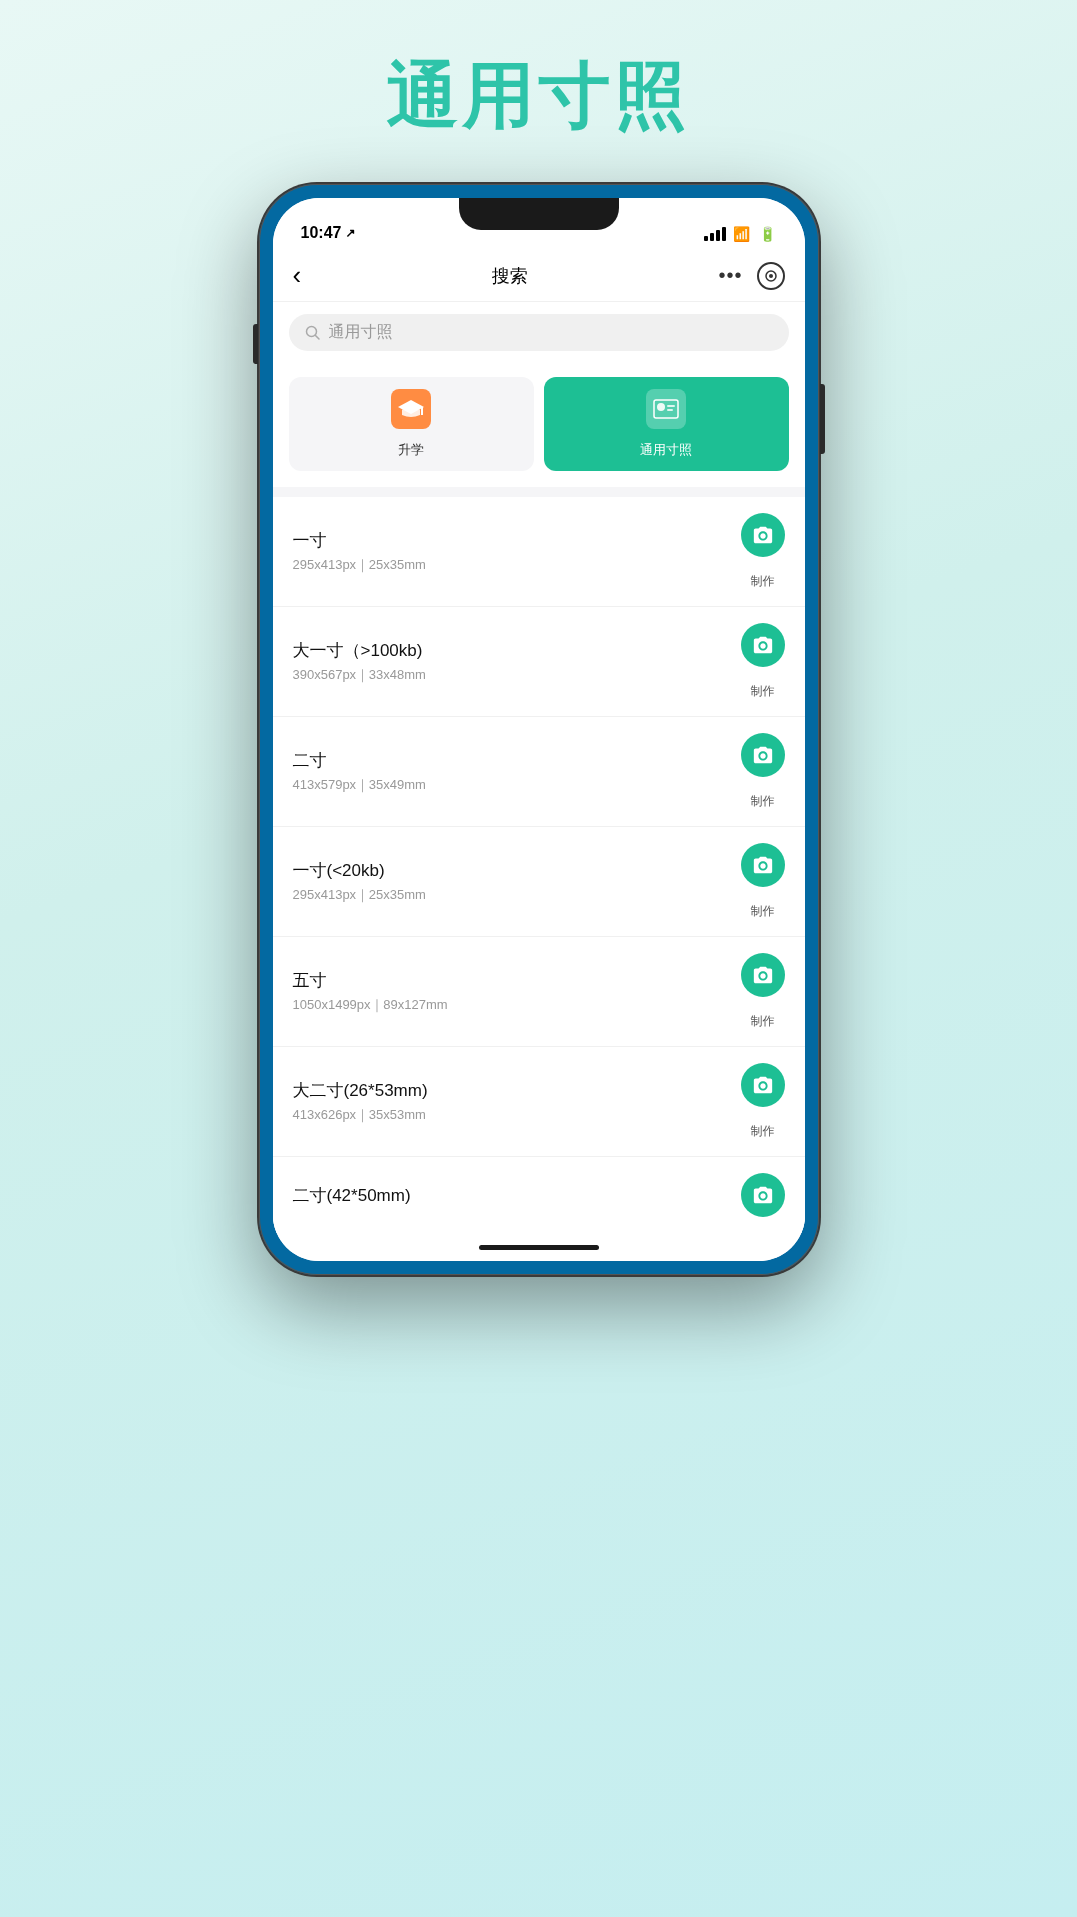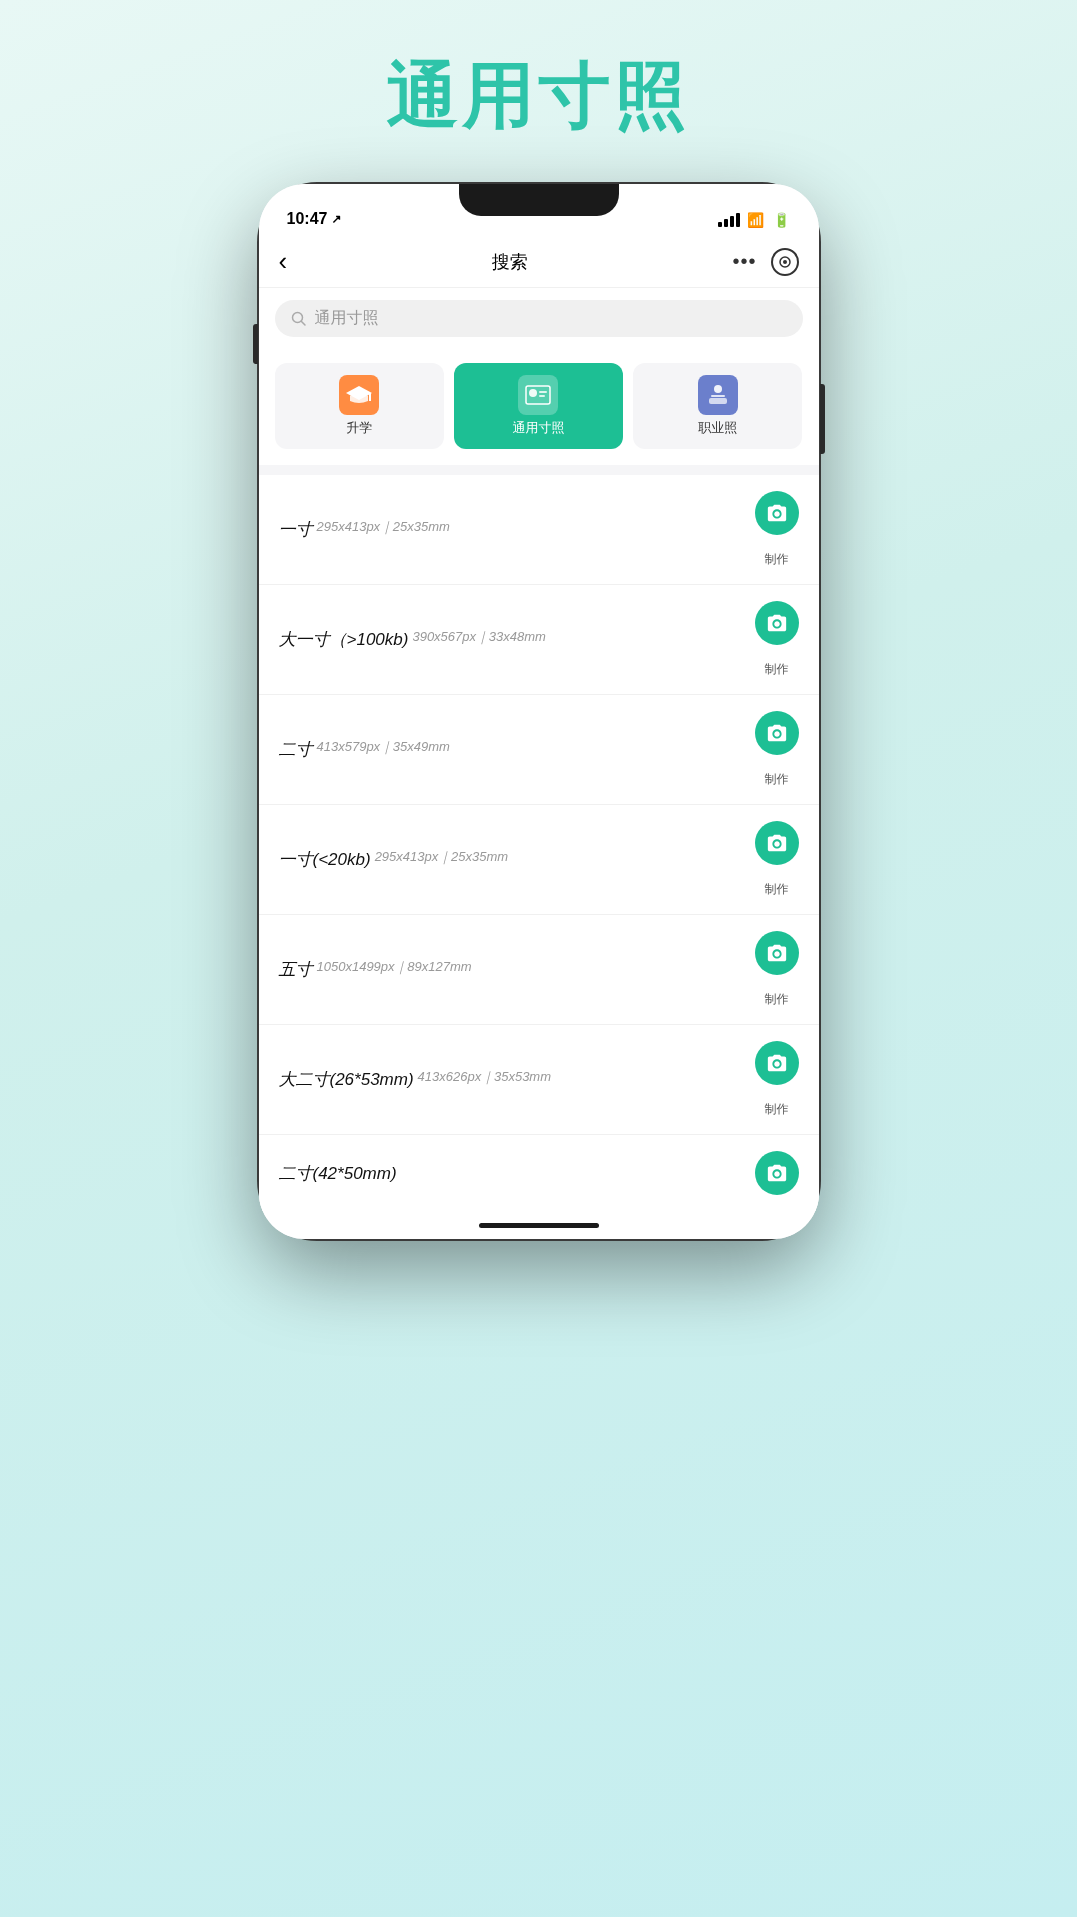--- a/index.html
+++ b/index.html
@@ -20,22 +20,23 @@
       color: #2db d97;
       color: #2ec4a9;
       margin-top: 48px;
       margin-bottom: 40px;
       letter-spacing: 4px;
     }
 
     
     .phone-shell {
       width: 560px;
-      background: #fca5a5;
+      background: #0369a1;
       border-radius: 58px;
+      padding: 14px;
       box-shadow:
         0 0 0 2px #3a3a3a,
         0 30px 80px rgba(0,0,0,0.4),
         inset 0 0 0 1px #555;
       position: relative;
     }
 
     
     .phone-shell::before {
       content: '';
@@ -175,21 +176,21 @@
       background: white;
       display: flex;
       padding: 12px 16px 16px;
       gap: 10px;
     }
     .cat-item {
       flex: 1;
       display: flex;
       flex-direction: column;
       align-items: center;
-      gap: 4px;
+      gap: 12px;
       padding: 12px 8px;
       border-radius: 12px;
       background: #f5f5f7;
       cursor: pointer;
     }
     .cat-item.active {
       background: #1dbf94;
     }
     .cat-icon {
       width: 40px;
@@ -214,23 +215,22 @@
     .list-item {
       display: flex;
       align-items: center;
       justify-content: space-between;
       padding: 16px 20px;
       border-bottom: 1px solid #f0f0f0;
       background: white;
     }
     .list-item-info {
       display: flex;
-      flex-direction: row;
+      flex-direction: column;
       gap: 4px;
-      font-style: italic;
     }
     .list-item-name {
       font-size: 17px;
       font-weight: 500;
       color: #111;
     }
     .list-item-spec {
       font-size: 13px;
       color: #999;
     }
@@ -397,32 +397,20 @@
               <rect x="2" y="3" width="24" height="18" rx="2" stroke="white" stroke-width="1.5" fill="none"></rect>
               <circle cx="9" cy="10" r="4" fill="white" opacity="0.9"></circle>
               <rect x="15" y="8" width="8" height="2" rx="1" fill="white" opacity="0.8"></rect>
               <rect x="15" y="12" width="6" height="2" rx="1" fill="white" opacity="0.8"></rect>
             </svg>
           </div>
         </div>
         <span class="cat-label">通用寸照</span>
       </div>
 
-      <div class="cat-item">
-        <div class="cat-icon">
-          <div class="work-icon">
-            <svg width="26" height="26" viewBox="0 0 26 26" fill="white">
-              <circle cx="13" cy="7" r="4" fill="white" opacity="0.9"></circle>
-              <rect x="6" y="13" width="14" height="2" rx="1" fill="white" opacity="0.8"></rect>
-              <rect x="4" y="16" width="18" height="6" rx="2" fill="white" opacity="0.7"></rect>
-            </svg>
-          </div>
-        </div>
-        <span class="cat-label">职业照</span>
-      </div>
     </div>
 
     <div class="list-container">
 
       <div class="list-item">
         <div class="list-item-info">
           <span class="list-item-name">一寸</span>
           <span class="list-item-spec">295x413px｜25x35mm</span>
         </div>
         <div class="make-btn">

